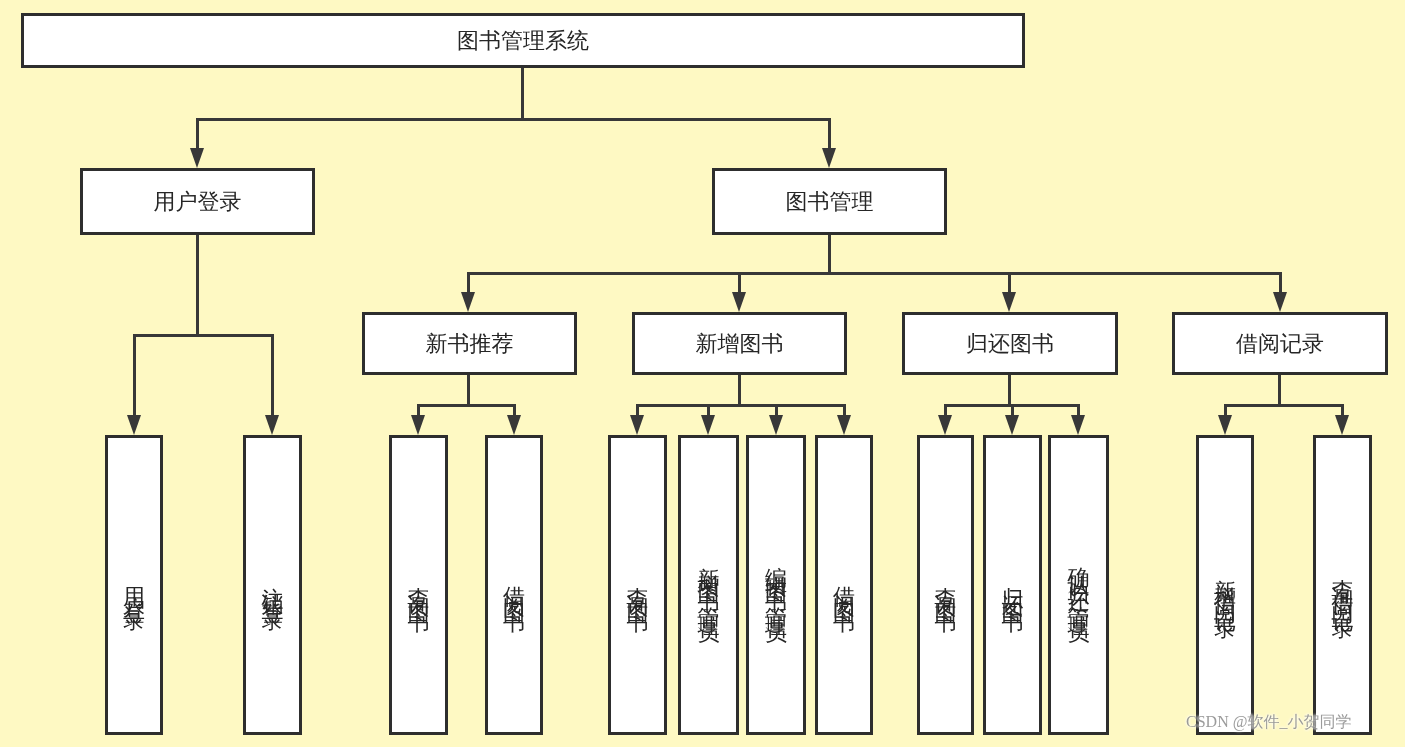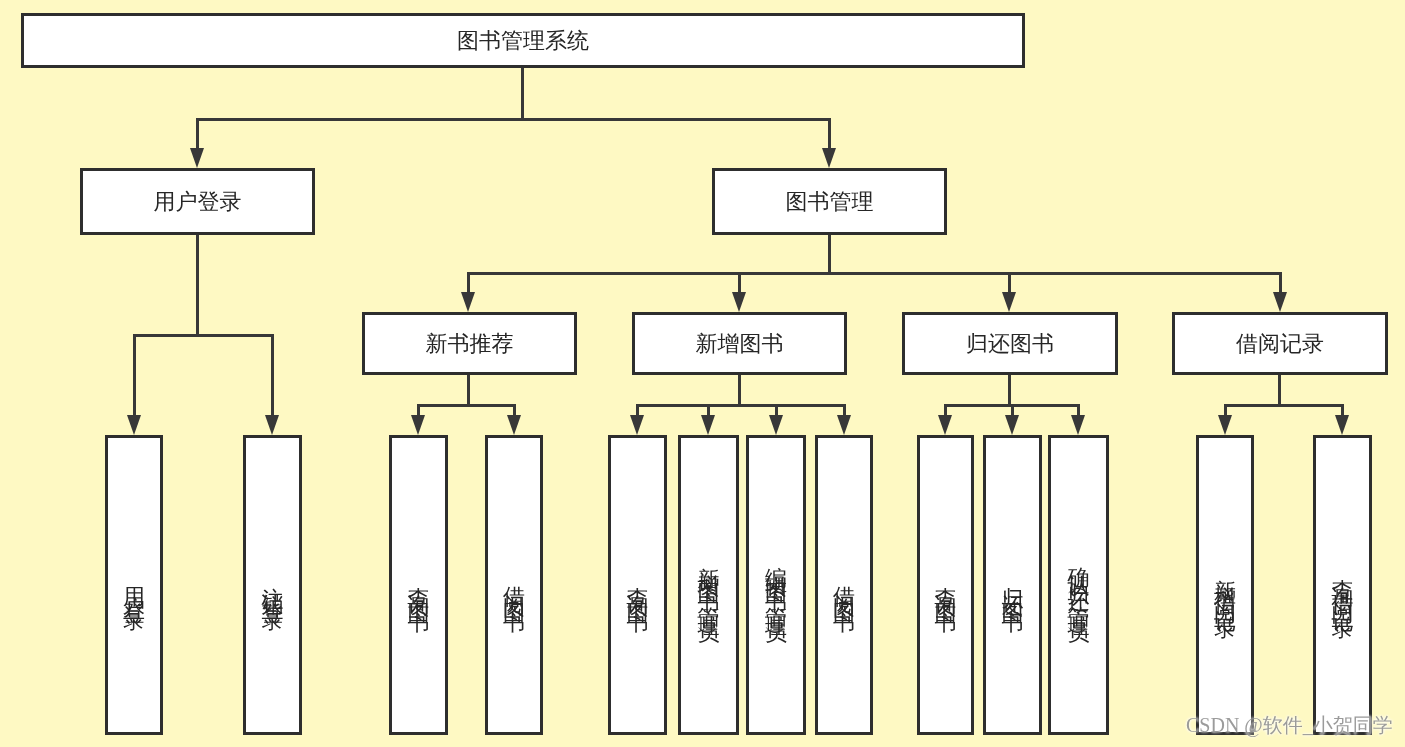--- a/index.html
+++ b/index.html
@@ -21,21 +21,21 @@
   .hline, .vline { position:absolute; background:#383838; z-index:1; }
   .hline { height:3px; }
   .vline { width:3px; }
   .arrow {
     position:absolute; width:0; height:0; z-index:1;
     border-left:7px solid transparent; border-right:7px solid transparent;
     border-top:20px solid #383838;
   }
   #watermark {
     position:absolute; left:1186px; top:712px; z-index:3;
-    font-size:20px; color:rgba(137,137,137,0.85);
+    font-size:16px; color:rgba(137,137,137,0.85);
     text-shadow:0 0 3px #ffffff, 0 0 3px #ffffff;
     white-space:nowrap;
   }
 </style>
 </head>
 <body>
 
 <div id="canvas">
 
   <div class="node" style="left:21px; top:13px; width:1004px; height:55px;">

